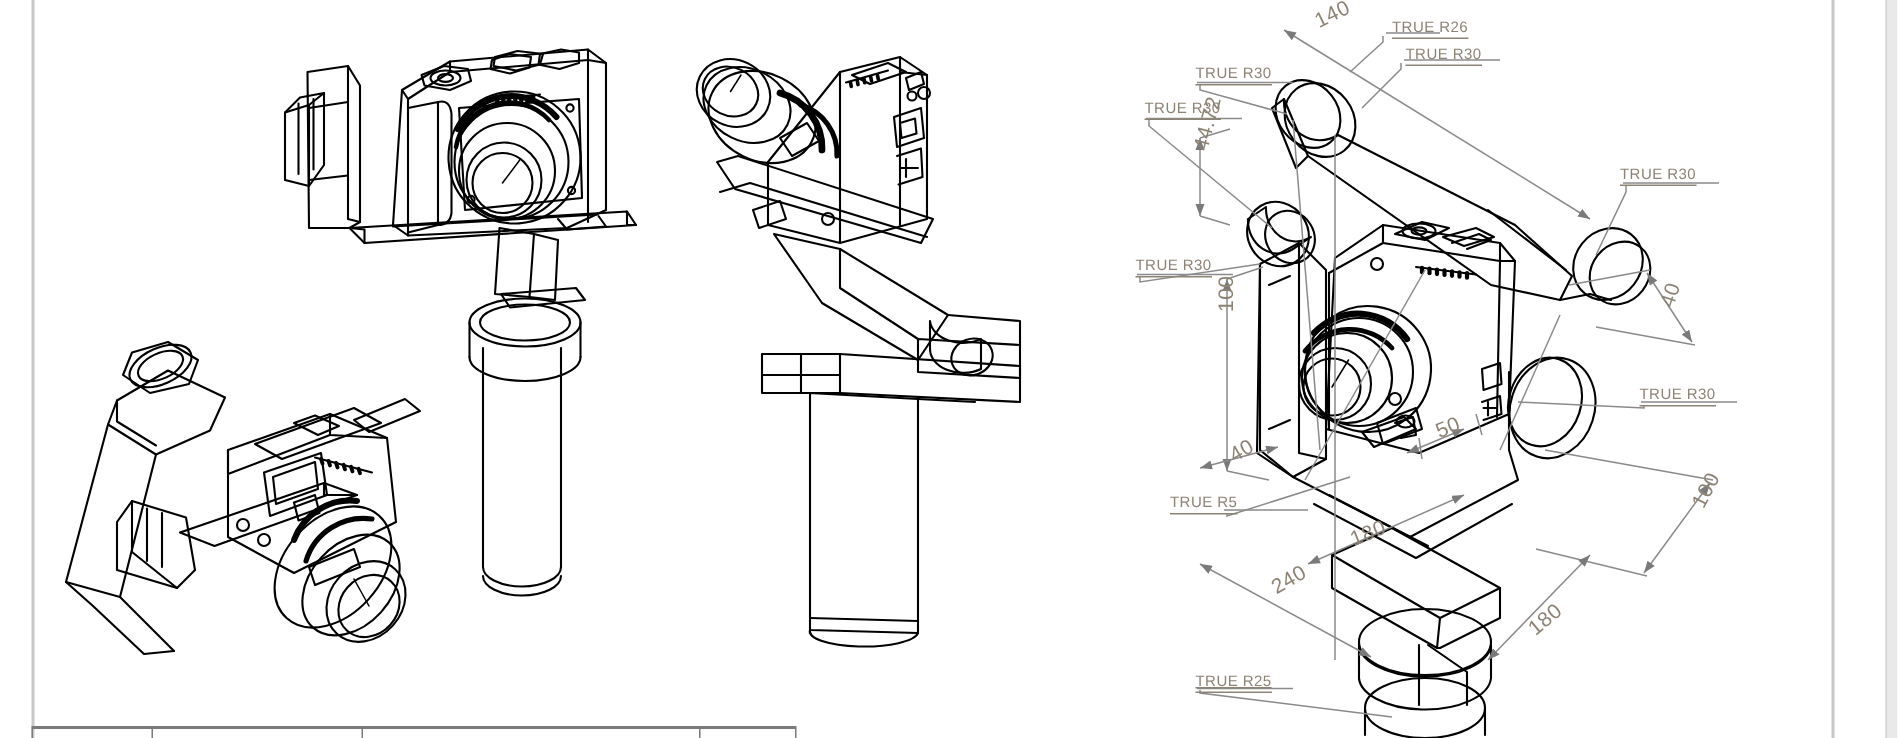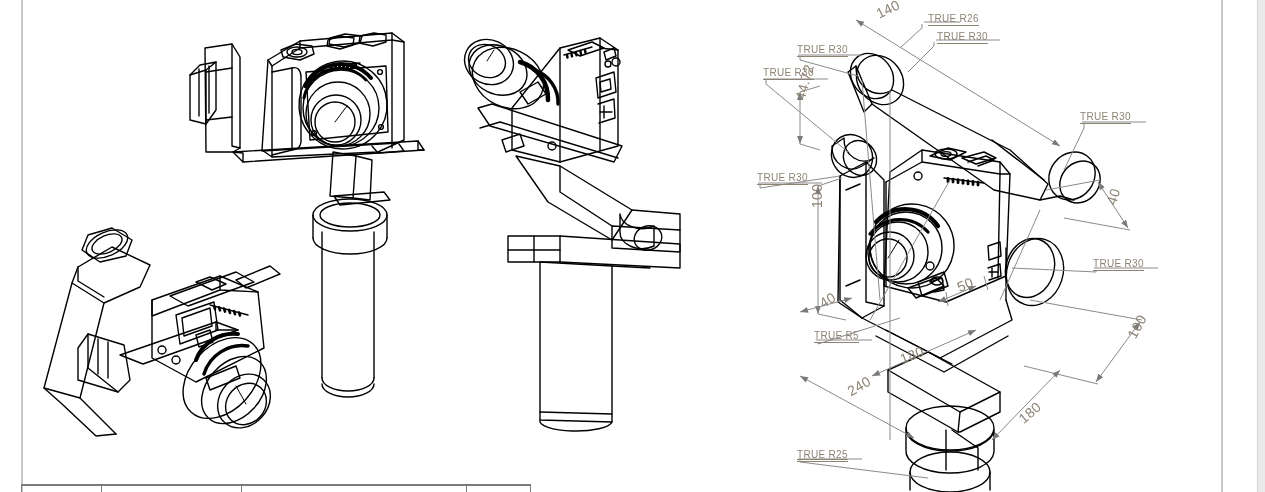--- a/index.html
+++ b/index.html
@@ -445,21 +445,21 @@
       <div class="dimtext lead" style="left: 797px; top: 45px; transform: rotate(0deg); transform-origin: left top; color: rgb(141, 131, 116);">TRUE R30</div>
       <div class="dimtext lead" style="left: 763px; top: 68px; transform: rotate(0deg); transform-origin: left top; color: rgb(141, 131, 116);">TRUE R30</div>
       <div class="dimtext num" style="left: 793px; top: 98px; transform: rotate(-75deg); transform-origin: left top; color: rgb(141, 131, 116);">44.72</div>
       <div class="dimtext lead" style="left: 757px; top: 173px; transform: rotate(0deg); transform-origin: left top; color: rgb(141, 131, 116);">TRUE R30</div>
       <div class="dimtext lead" style="left: 1080px; top: 112px; transform: rotate(0deg); transform-origin: left top; color: rgb(141, 131, 116);">TRUE R30</div>
       <div class="dimtext num" style="left: 810px; top: 208px; transform: rotate(-90deg); transform-origin: left top; color: rgb(141, 131, 116);">100</div>
       <div class="dimtext num" style="left: 1104px; top: 202px; transform: rotate(-72deg); transform-origin: left top; color: rgb(141, 131, 116);">40</div>
       <div class="dimtext lead" style="left: 1093px; top: 259px; transform: rotate(0deg); transform-origin: left top; color: rgb(141, 131, 116);">TRUE R30</div>
       <div class="dimtext num" style="left: 955px; top: 281px; transform: rotate(-22deg); transform-origin: left top; color: rgb(141, 131, 116);">50</div>
       <div class="dimtext num" style="left: 817px; top: 298px; transform: rotate(-30deg); transform-origin: left top; color: rgb(141, 131, 116);">40</div>
-      <div class="dimtext lead" style="left: 814px; top: 331px; transform: rotate(0deg); transform-origin: left top; color: rgb(141, 131, 116);">TRUE R5</div>
+      <div class="dimtext lead" style="left: 780px; top: 331px; transform: rotate(0deg); transform-origin: left top; color: rgb(141, 131, 116);">TRUE R5</div>
       <div class="dimtext num" style="left: 898px; top: 353px; transform: rotate(-22deg); transform-origin: left top; color: rgb(141, 131, 116);">180</div>
       <div class="dimtext num" style="left: 1125px; top: 334px; transform: rotate(-62deg); transform-origin: left top; color: rgb(141, 131, 116);">100</div>
       <div class="dimtext num" style="left: 845px; top: 386px; transform: rotate(-30deg); transform-origin: left top; color: rgb(141, 131, 116);">240</div>
       <div class="dimtext num" style="left: 1016px; top: 415px; transform: rotate(-40deg); transform-origin: left top; color: rgb(141, 131, 116);">180</div>
       <div class="dimtext lead" style="left: 797px; top: 450px; transform: rotate(0deg); transform-origin: left top; color: rgb(141, 131, 116); text-decoration: underline;">TRUE R25</div>
     </div>
 
   <div id="title-block">
     <div class="tb-div" style="left:0px"></div>
     <div class="tb-div" style="left:80px"></div>

